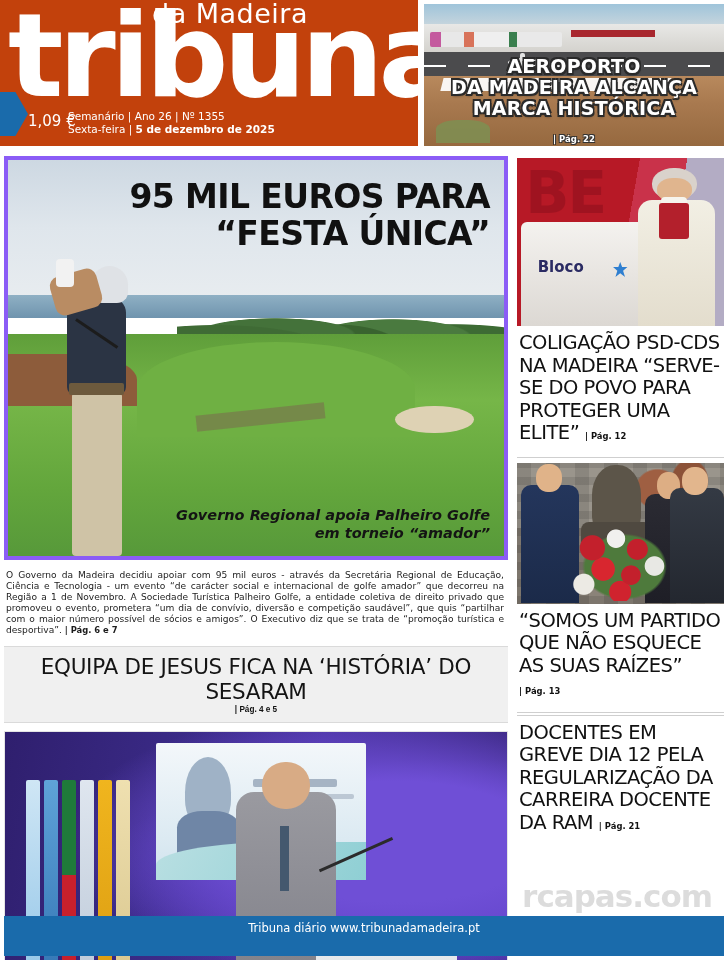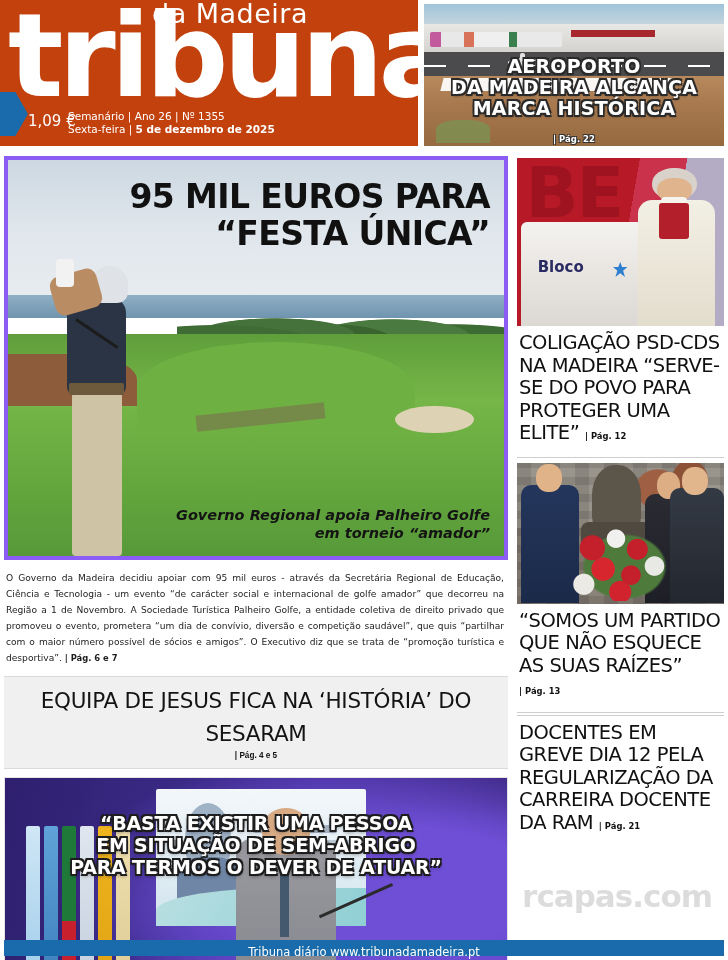--- a/index.html
+++ b/index.html
@@ -204,34 +204,34 @@
     font-family:"DejaVu Sans", sans-serif;
   }
   .lead-sub {
     position:absolute; right:14px; bottom:14px; width:80%;
     text-align:right; color:#141414; font-style:italic; font-weight:700;
     font-size:14.5px; line-height:18px;
     font-family:"DejaVu Sans", sans-serif;
   }
   .lead-body {
     margin-top:8px; width:504px;
-    font-size:9.1px; line-height:16px; color:#1c1c1c;
+    font-size:9.1px; line-height:11px; color:#1c1c1c;
     text-align:justify; font-family:"DejaVu Sans", sans-serif;
     padding:2px 4px 6px 2px;
   }
   .lead-body .pag { font-weight:700; font-size:8.4px; white-space:nowrap; }
 
   
   .strip {
     margin-top:4px; width:504px; background:#f0f0f0;
     border-top:1px solid #dadada; border-bottom:1px solid #dadada;
     padding:7px 6px 8px; text-align:center;
   }
   .strip-head {
-    color:#141414; font-weight:400; font-size:21.5px; line-height:33px;
+    color:#141414; font-weight:400; font-size:21.5px; line-height:25px;
     letter-spacing:-.3px; font-family:"DejaVu Sans", sans-serif;
   }
   .strip-sub {
     margin-top:3px; color:#2a2a2a; font-size:8.6px; line-height:11px;
     font-family:"DejaVu Sans", sans-serif;
   }
   .strip-pag { margin-top:1px; font-size:8.2px; font-weight:700; color:#111; }
 
   
   .bottom-photo {
@@ -327,21 +327,21 @@
 
   
   .rc-photo { position:relative; width:207px; overflow:hidden; }
   .rc-photo.bloco { height:168px; background:#c0192b; }
   .bl-bg{
     position:absolute; inset:0;
     background:linear-gradient(100deg,#b71926 0 52%, #c9324a 52% 72%, #b3acc4 72% 100%);
   }
   .bl-letters{
     position:absolute; left:4%; top:6%; width:52%; height:42%;
-    color:#8d0f1c; font-weight:700; font-size:70px; line-height:50px;
+    color:#8d0f1c; font-weight:700; font-size:58px; line-height:50px;
     font-family:"DejaVu Sans", sans-serif; opacity:.55; letter-spacing:-2px;
   }
   .bl-podium{
     position:absolute; left:2%; bottom:0; width:62%; height:62%;
     background:linear-gradient(#f4f2ef,#dcd8d3); border-radius:6px 8px 0 0;
   }
   .bl-logo{
     position:absolute; left:10%; bottom:30%; color:#2b2b63;
     font-size:15px; font-weight:700; font-family:"DejaVu Sans", sans-serif;
   }
@@ -445,21 +445,21 @@
       radial-gradient(circle at 30% 58%, #d8262f 0 13%, transparent 14%),
       radial-gradient(circle at 56% 66%, #c3202c 0 12%, transparent 13%),
       radial-gradient(circle at 78% 54%, #e8e8e4 0 10%, transparent 11%),
       radial-gradient(circle at 46% 88%, #d0232e 0 12%, transparent 13%),
       radial-gradient(circle at 12% 78%, #eceae4 0 9%, transparent 10%),
       radial-gradient(ellipse at 50% 55%, #4e7a3c 0 52%, transparent 56%);
   }
 
   
   .footer {
-    position:absolute; left:4px; bottom:4px; width:720px; height:16px;
+    position:absolute; left:4px; bottom:4px; width:720px; height:40px;
     background:#1a6bab; color:#ffffff; text-align:center;
     font-size:11.5px; line-height:24px;
     font-family:"DejaVu Sans", sans-serif;
   }
   .watermark{
     position:absolute; right:16px; bottom:46px;
     font-size:31px; font-weight:700; color:rgba(140,140,140,.30);
     font-family:"DejaVu Sans", sans-serif; letter-spacing:-1px;
     pointer-events:none;
   }
@@ -553,23 +553,20 @@
         <span></span>
       </div>
       <div class="bp-speaker">
         <div class="head"></div>
         <div class="tie"></div>
       </div>
       <div class="bp-mic"></div>
       <div class="bp-podium"></div>
       <div class="bp-funchal"></div>
       <div class="bp-plant"></div>
-      <div class="bp-text" style="white-space:pre-line">“BASTA EXISTIR UMA PESSOA
-EM SITUAÇÃO DE SEM-ABRIGO
-PARA TERMOS O DEVER DE ATUAR”</div>
       <div class="bp-pag">| Pág. 11</div>
     </div>
   </div>
 
   <div class="right-col">
 
     <div class="rc-photo bloco">
       <div class="bl-bg"></div>
       <div class="bl-letters">BE</div>
       <div class="bl-podium"></div>

